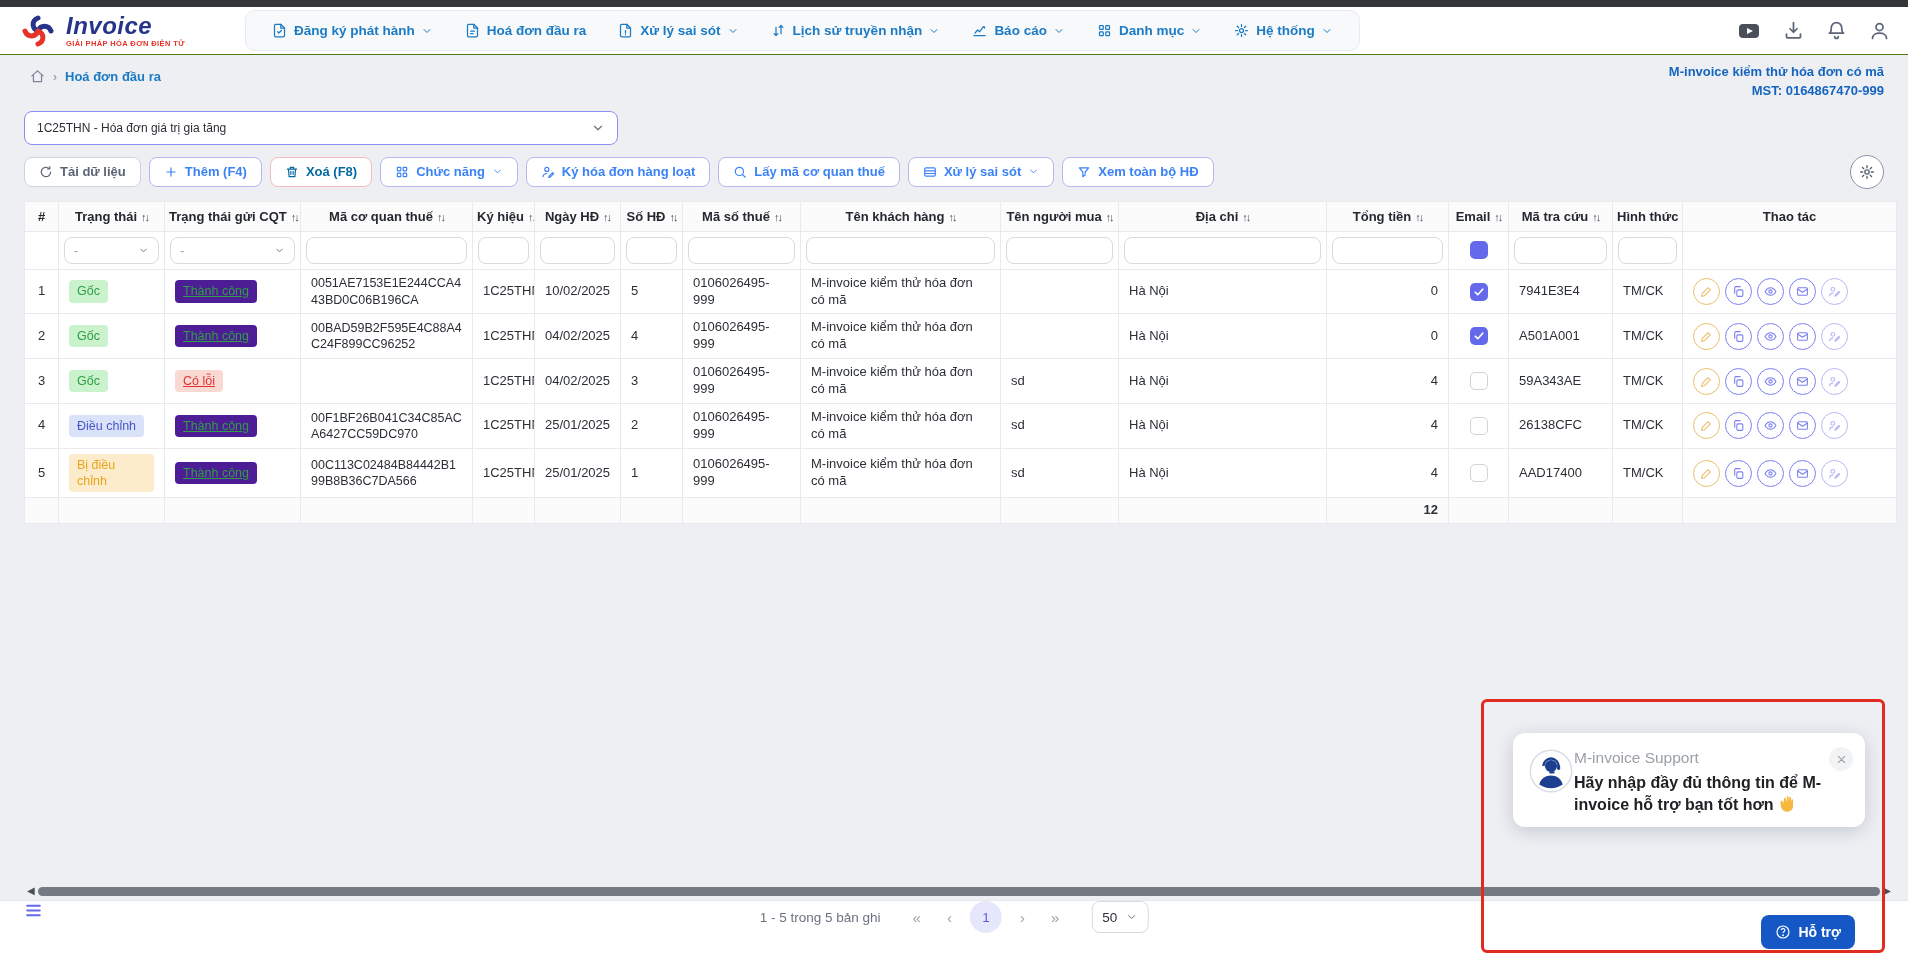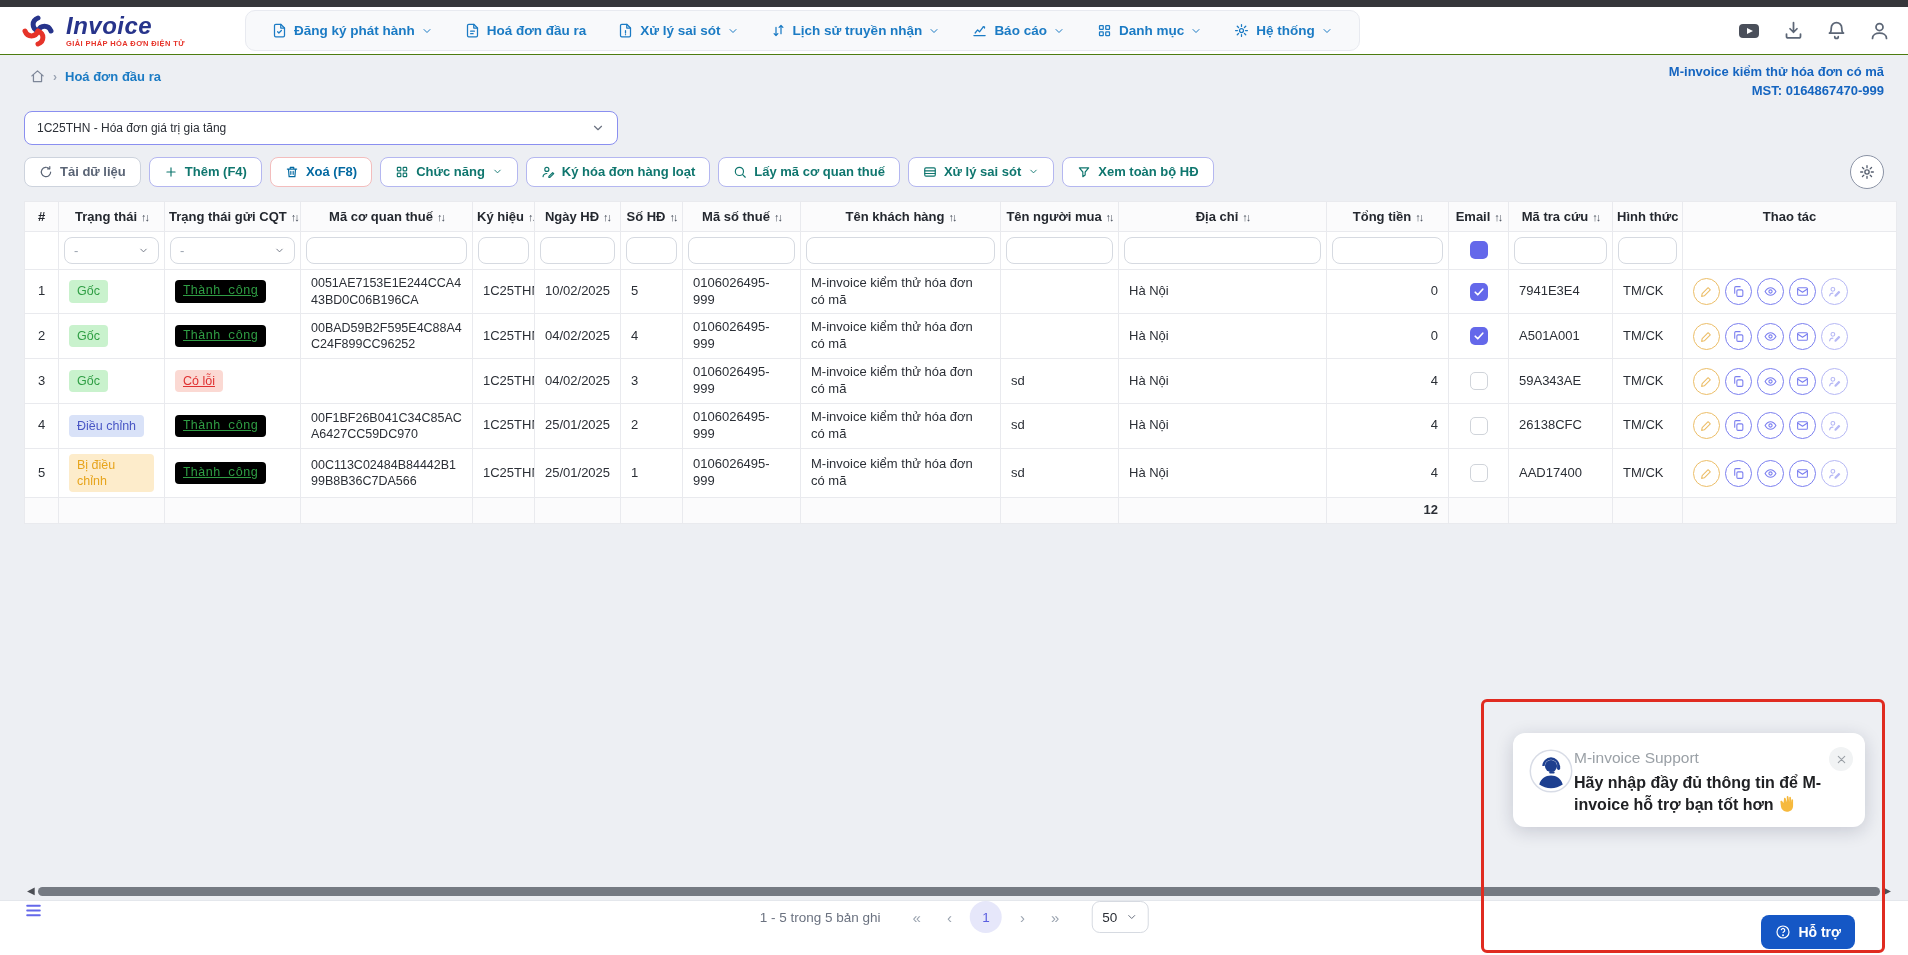--- a/index.html
+++ b/index.html
@@ -36,21 +36,21 @@
   
   #template-select { margin:6px 24px 0; width:594px; height:34px; background:#fff; border:1px solid #8a8ff0; border-radius:8px; display:flex; align-items:center; justify-content:space-between; padding:0 12px; cursor:pointer; }
   #template-select .val { font-size:12px; color:#2b2f36; }
   #template-select .caret { width:14px; height:14px; color:#6b7280; }
 
   
   #toolbar-row { display:flex; align-items:center; margin:10px 24px 0; gap:8px; }
   .tbtn { height:30px; display:inline-flex; align-items:center; gap:7px; padding:0 14px; border-radius:8px; background:#fff; font-size:13px; font-weight:600; cursor:pointer; border:1px solid #cdd3dd; color:#5a6475; white-space:nowrap; }
   .tbtn .icn { width:14px; height:14px; }
   .tbtn .caret { width:11px; height:11px; }
-  .tbtn.purple { border-color:#b4b7f0; color:#0f766e; }
+  .tbtn.purple { border-color:#b4b7f0; color:#3b82f6; }
   .tbtn.danger { border-color:#f3bdbd; color:#0369a1; }
   #gear-btn { margin-left:auto; width:34px; height:34px; border-radius:50%; border:1px solid #8b93a5; background:#fff; display:flex; align-items:center; justify-content:center; color:#555e6e; cursor:pointer; }
   #gear-btn .icn { width:16px; height:16px; }
 
   
   #table-wrap { margin:12px 24px 0; background:#fff; }
   table { border-collapse:collapse; table-layout:fixed; width:1872px; }
   th,td { border:1px solid #e9eaee; overflow:hidden; }
   thead th { background:#fbfbfc; font-size:13px; font-weight:bold; color:#24282f; height:30px; text-align:center; white-space:nowrap; padding:0 4px; }
   th .sort { font-size:11px; color:#454c59; margin-left:4px; letter-spacing:-2px; }
@@ -64,21 +64,21 @@
   .cbx.off { background:#fff; border:1.5px solid #d0d4da; }
   .cbx svg { width:12px; height:12px; }
   tbody td { padding:5px 10px; font-size:13px; color:#2b2f36; line-height:1.3; vertical-align:middle; background:#fff; }
   td.c { text-align:center; } td.r { text-align:right; }
   td.code { font-size:12.5px; word-break:break-all; line-height:1.3; }
   .badge { display:inline-block; padding:3px 8px; border-radius:4px; font-size:12.5px; font-weight:400; }
   .badge.green { background:#c9f2cd; color:#2f9e44; }
   .badge.blue { background:#d9e2f8; color:#4956c5; }
   .badge.orange { background:#fdeccb; color:#e7a41c; }
   .badge.link { text-decoration:underline; cursor:pointer; }
-  .badge.success { background:#000000; color:#2f9e44;font-family:Liberation Mono, monospace; }
+  .badge.success { background:#4c1d95; color:#2f9e44; }
   .badge.error { background:#fbd9d3; color:#e03131; }
   .actions { display:flex; align-items:center; gap:5px; }
   .abtn { width:27px; height:27px; border-radius:50%; background:#fff; display:inline-flex; align-items:center; justify-content:center; cursor:pointer; flex:0 0 auto; }
   .abtn .icn { width:13px; height:13px; }
   .abtn.edit { border:1px solid #ecbe68; color:#ecbe68; }
   .abtn.ind { border:1px solid #7b7ff0; color:#7b7ff0; }
   .abtn.lite { border:1px solid #b6b8f5; color:#b6b8f5; }
   tr.summary-row td { background:#fbfbfc; height:26px; font-weight:bold; font-size:13px; padding:2px 10px; }
 
   

